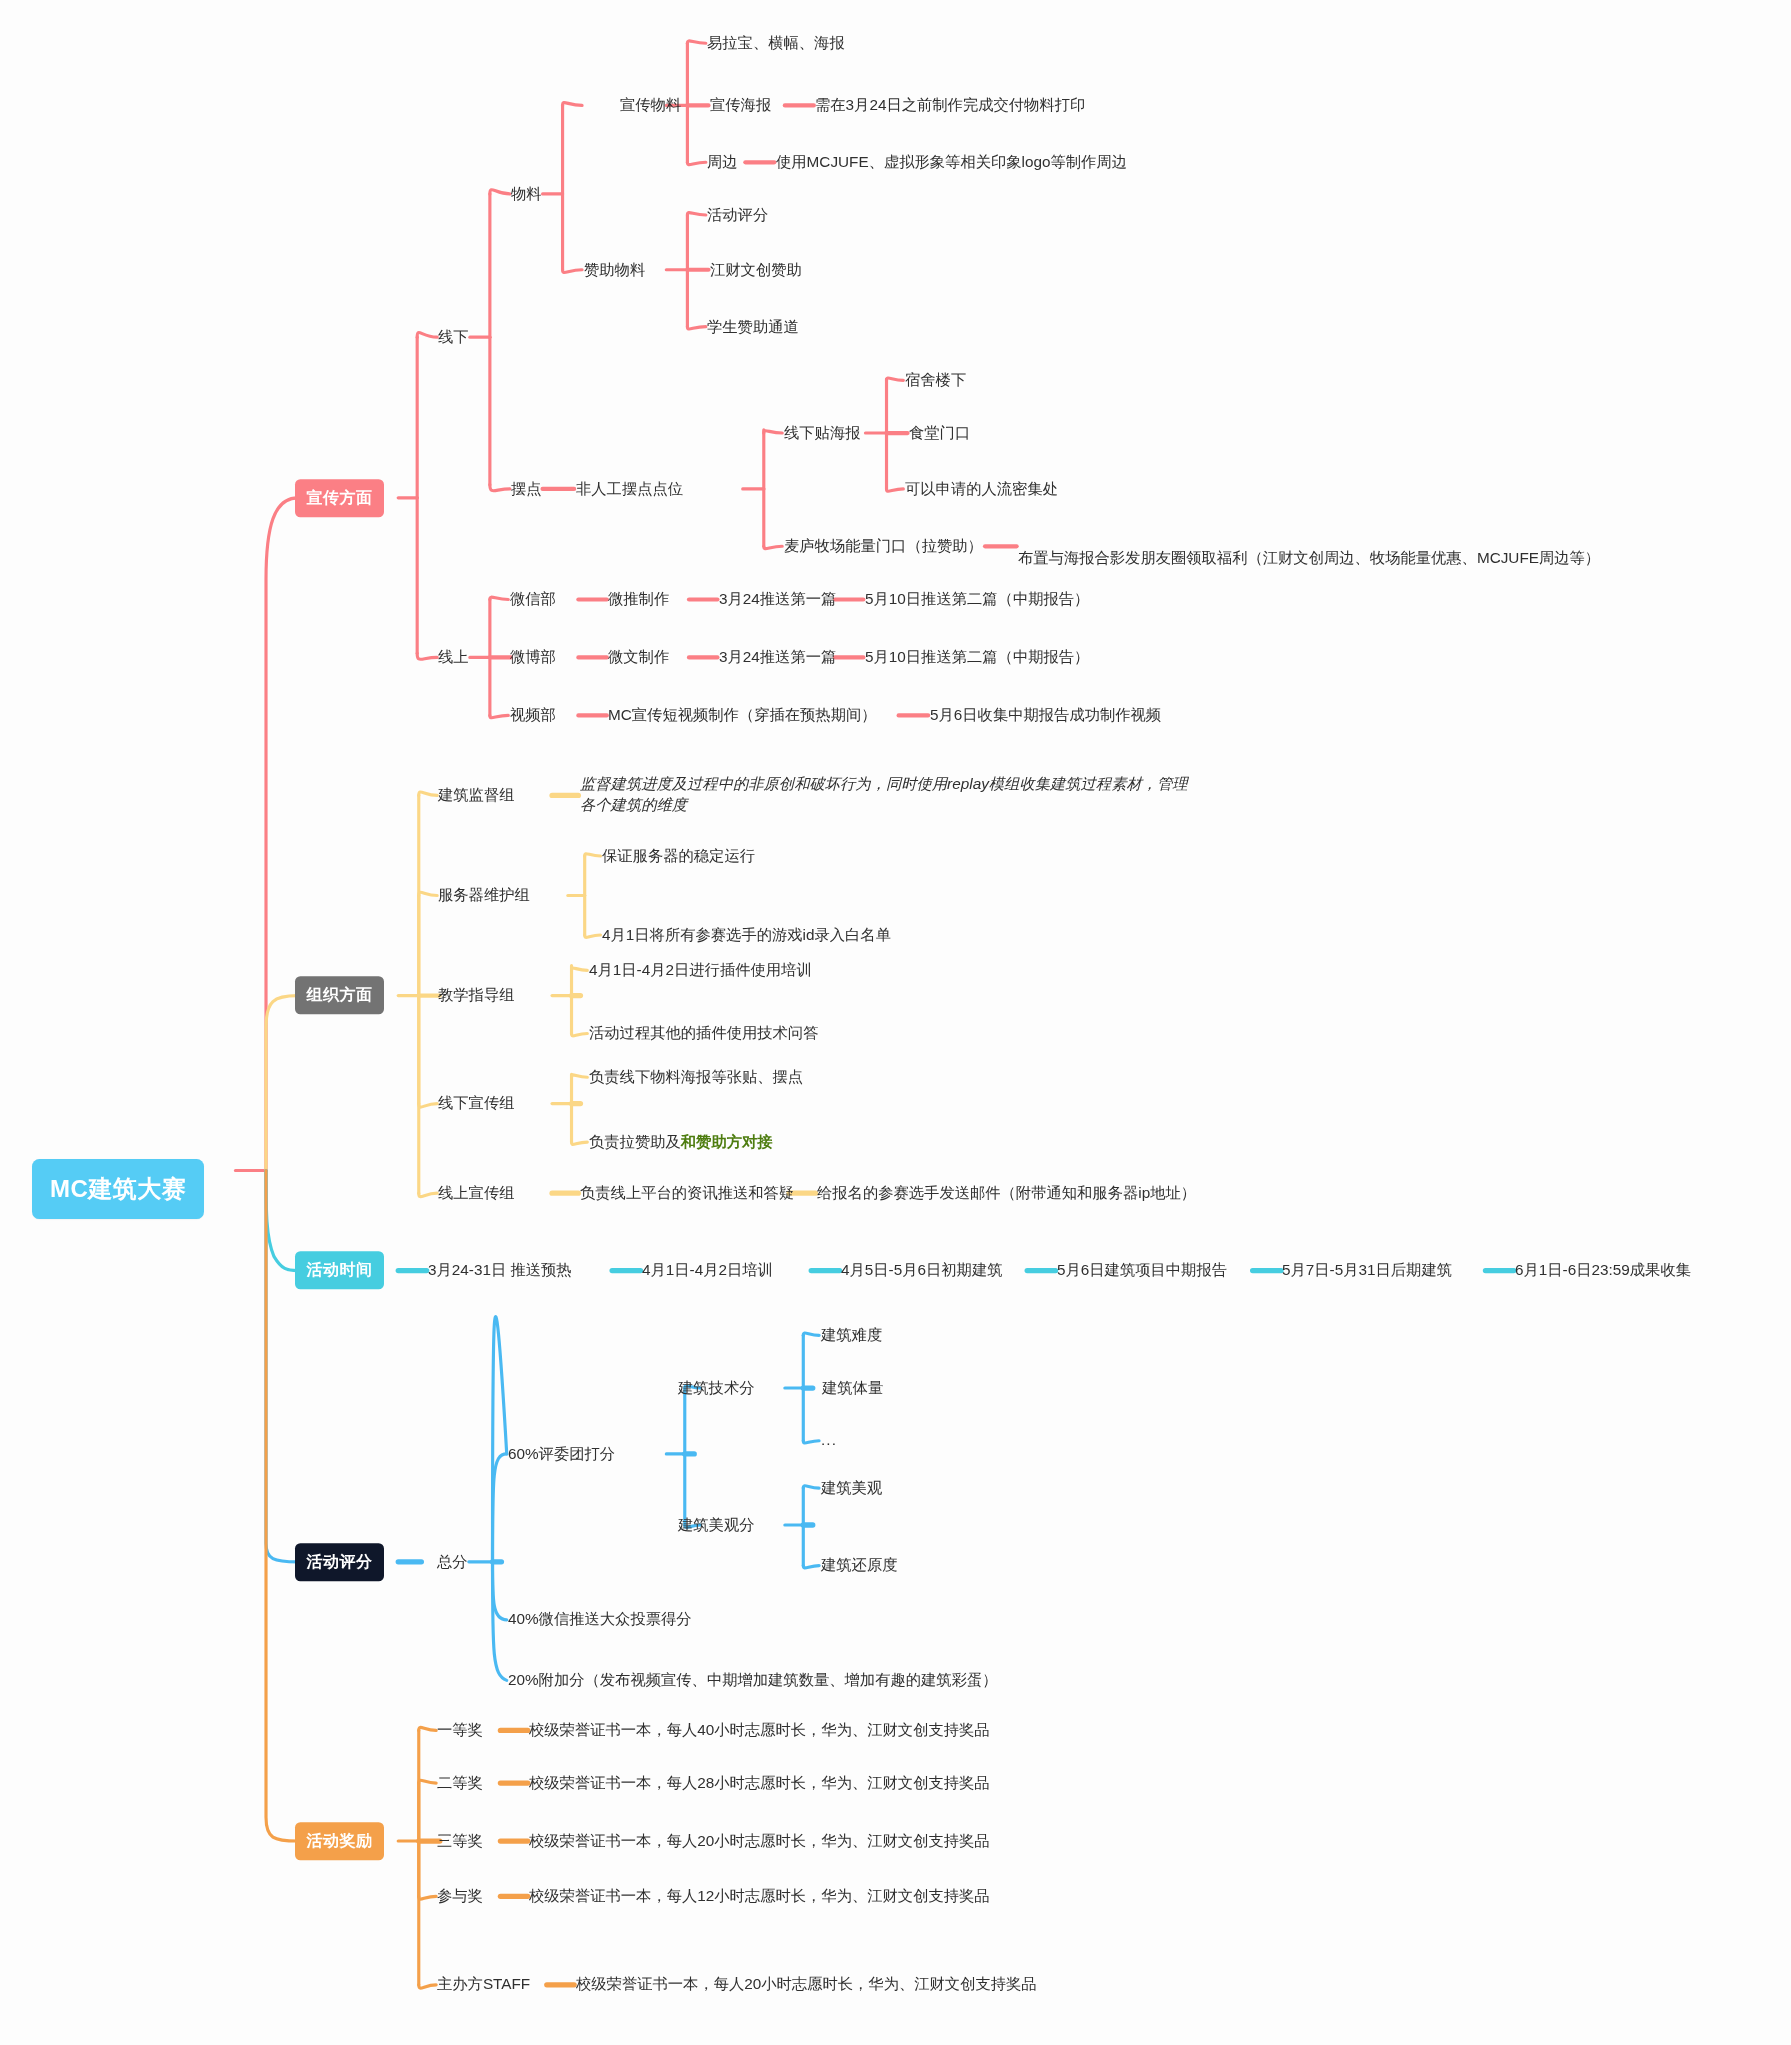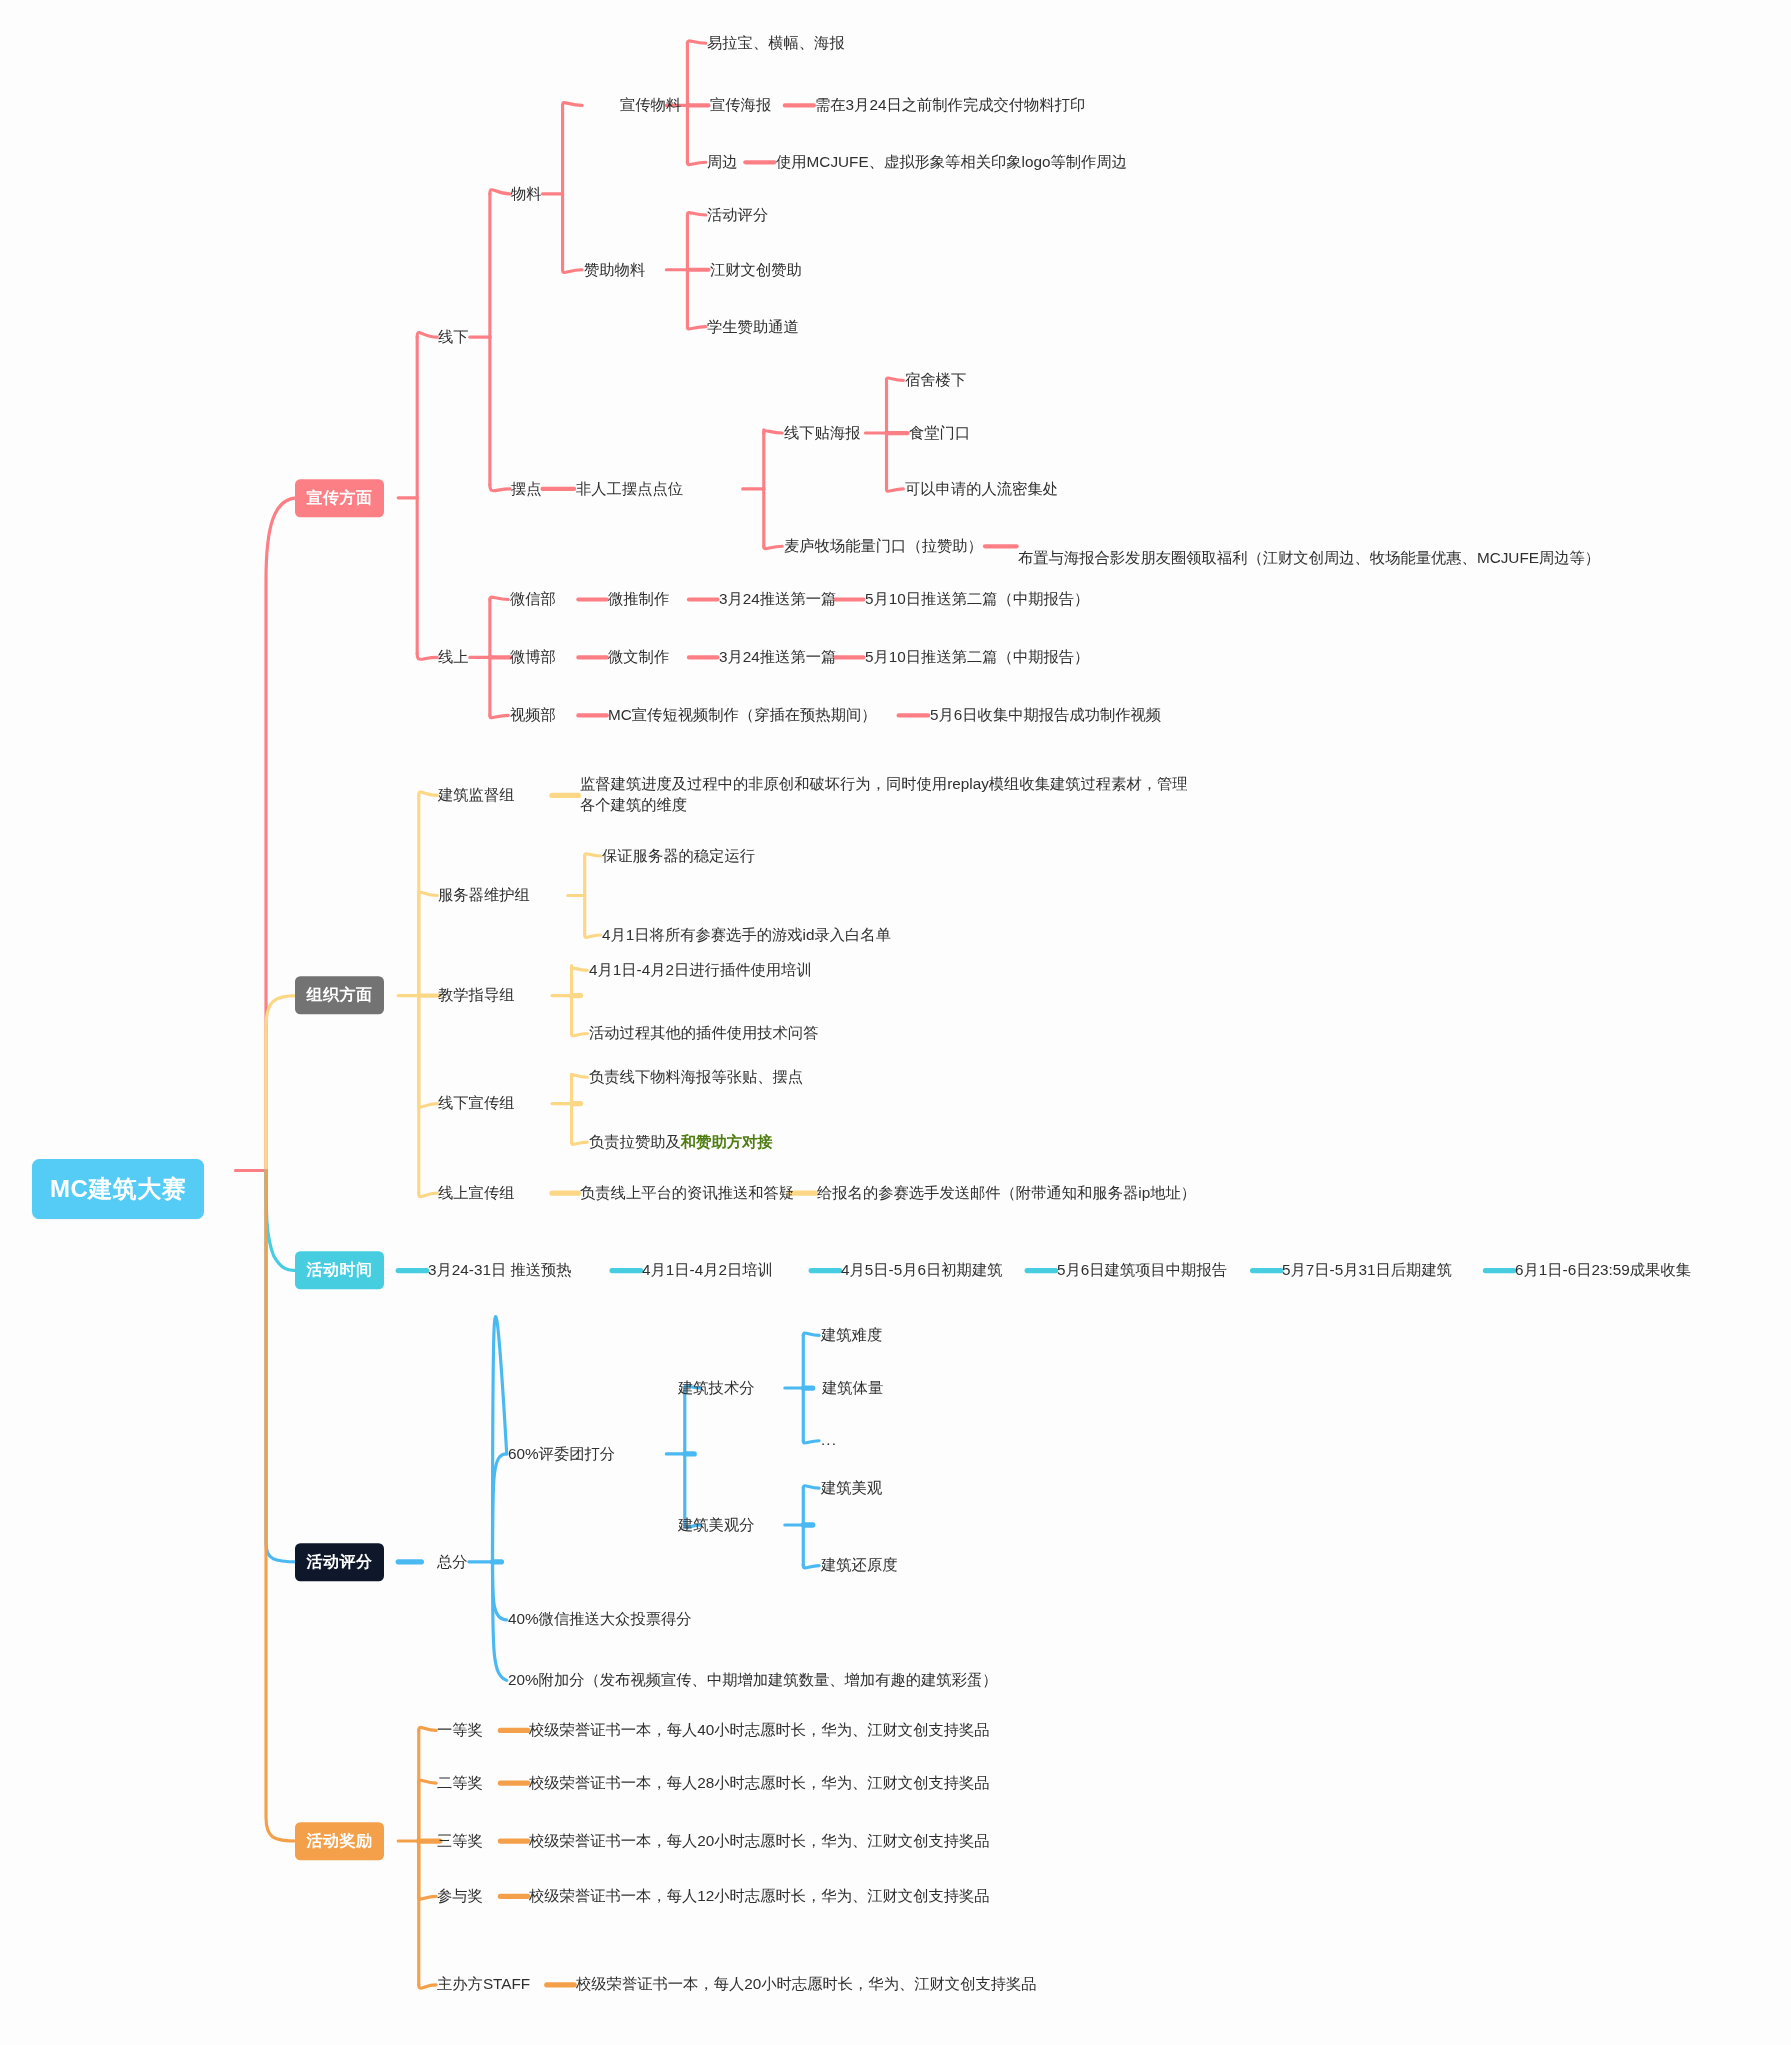--- a/index.html
+++ b/index.html
@@ -43,21 +43,21 @@
     border-radius:5.3px;
     letter-spacing:0.5px;
   }
   .node.lvl1.c-red{background:#fb7f85;}
   .node.lvl1.c-yellow{background:#fbd786;}
   .node.lvl1.c-cyan{background:#46cde0;}
   .node.txt{
     font-size:15.3px;
     color:#2f2f2f;
   }
-  .node.wrap{white-space:normal;}
+  .node.wrap{white-space:normal;font-style:italic;}
   .hl-red{color:#4d7c0f;font-weight:700;}
   .dots{letter-spacing:1.1px;}
 </style>
 </head>
 <body>
 
 <div id="grid"></div>
 
 <svg id="links" width="1792" height="2046" viewBox="0 0 3402 3884">
   <g fill="none" stroke-width="6" stroke-linecap="round">

